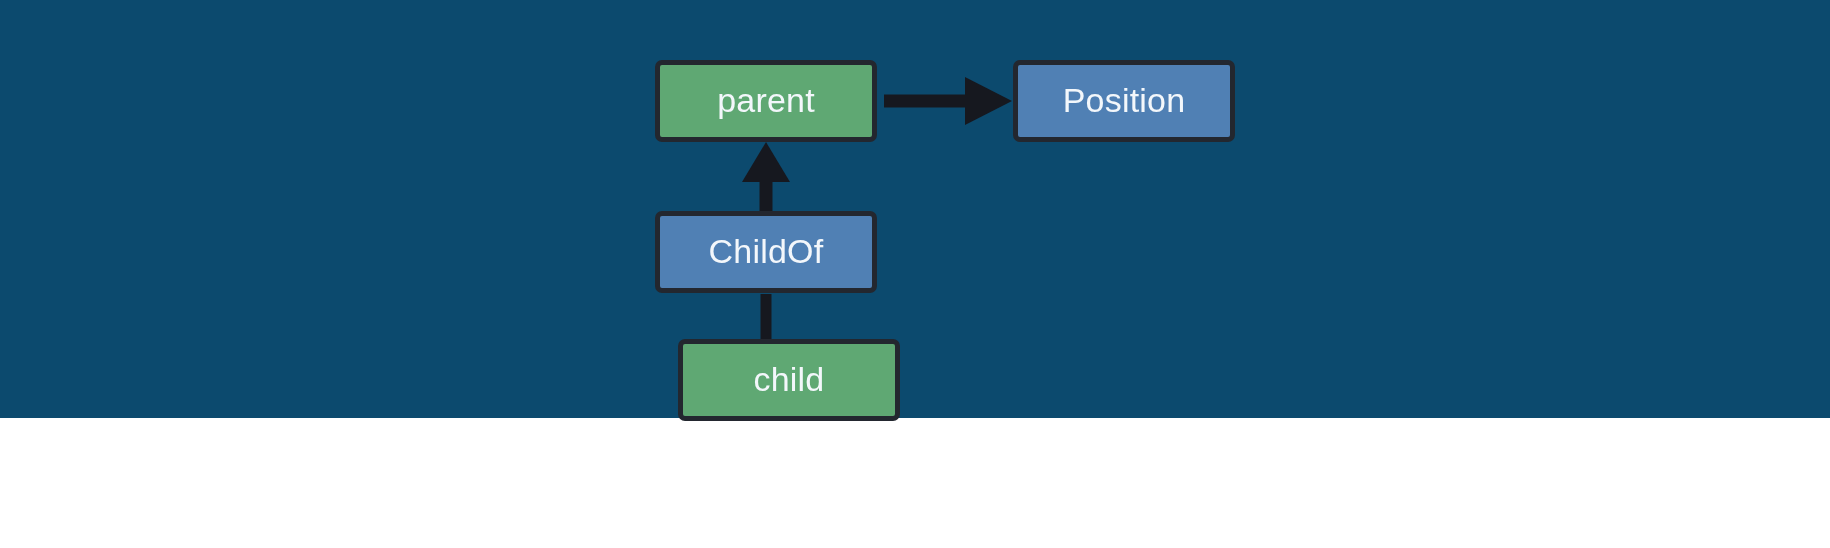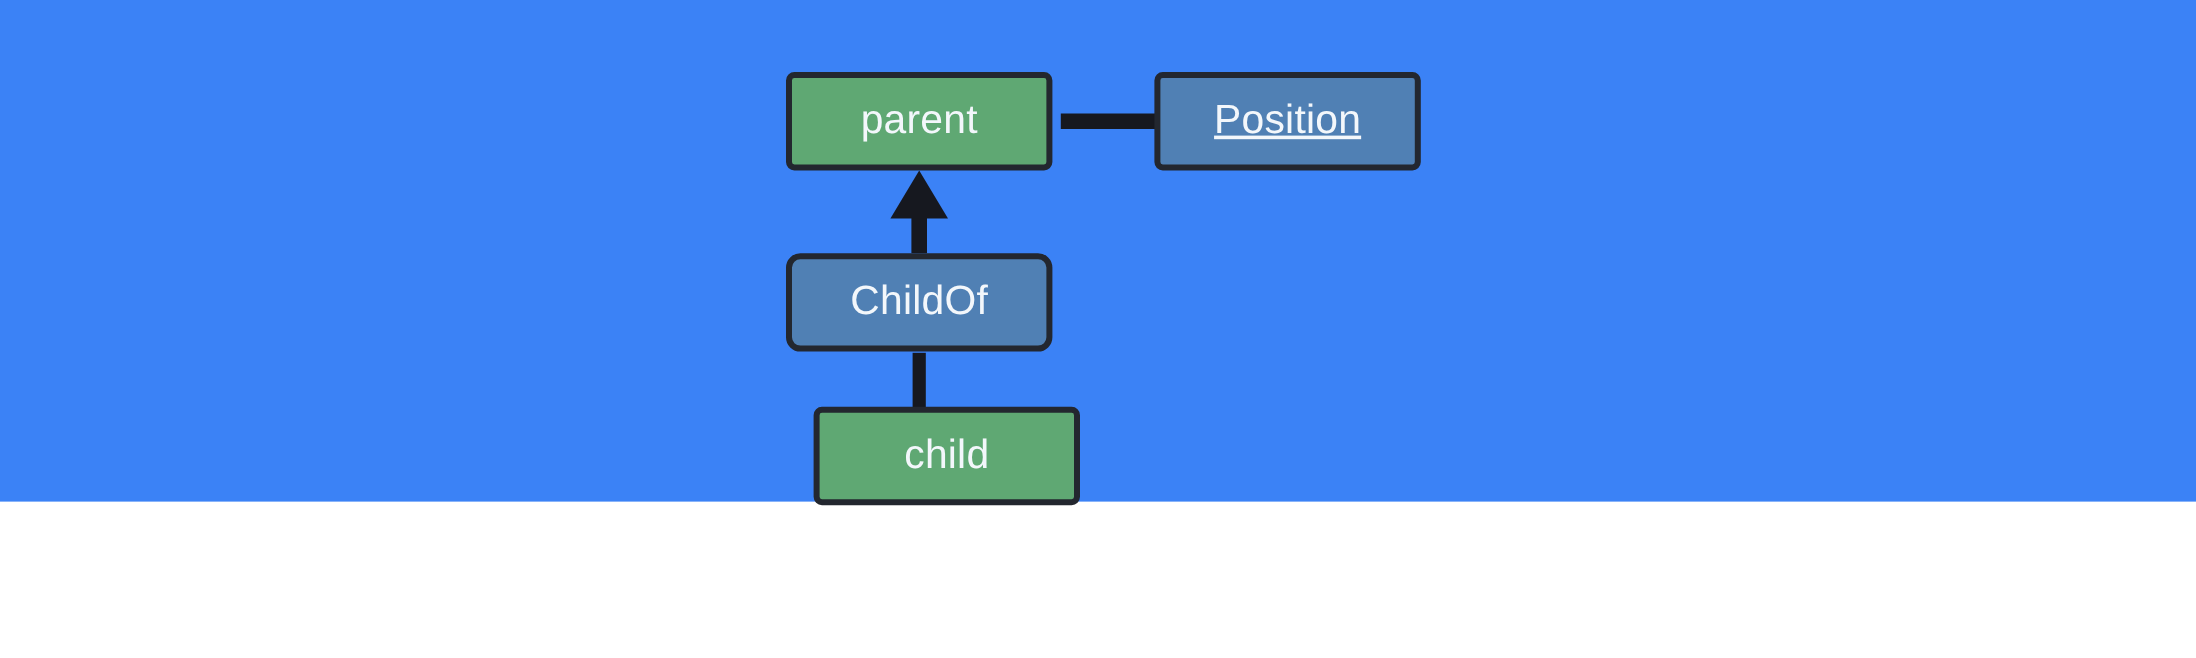--- a/index.html
+++ b/index.html
@@ -11,21 +11,21 @@
     width: 1830px;
     height: 548px;
     background: #ffffff;
     font-family: "Liberation Sans", sans-serif;
     overflow: hidden;
   }
   #diagram-canvas {
     position: relative;
     width: 1830px;
     height: 418px;
-    background: #3b82f6;
+    background: #0c4a6e;
   }
   #edge-layer {
     position: absolute;
     left: 0;
     top: 0;
     width: 1830px;
     height: 548px;
     pointer-events: none;
   }
   .node {
@@ -76,25 +76,25 @@
     <g>
       <line x1="766" y1="340" x2="766" y2="294" stroke="#16181f" stroke-width="11" stroke-linecap="butt"></line>
     </g>
 
   </svg>
 
   <div class="node entity" style="left:655px; top:60px; width:222px; height:82px;">
     <span class="node-label">parent</span>
   </div>
 
-  <div class="node component" style="left:962px; top:60px; width:222px; height:82px;text-decoration:underline;">
+  <div class="node component" style="left:1013px; top:60px; width:222px; height:82px;">
     <span class="node-label">Position</span>
   </div>
 
-  <div class="node component" style="left:655px; top:211px; width:222px; height:82px;border-radius:12px;">
+  <div class="node component" style="left:655px; top:211px; width:222px; height:82px;">
     <span class="node-label">ChildOf</span>
   </div>
 
   <div class="node entity" style="left:655px; top:339px; width:222px; height:82px;margin-left:23px;">
     <span class="node-label">child</span>
   </div>
 
 </div>
 
 </body></html>

